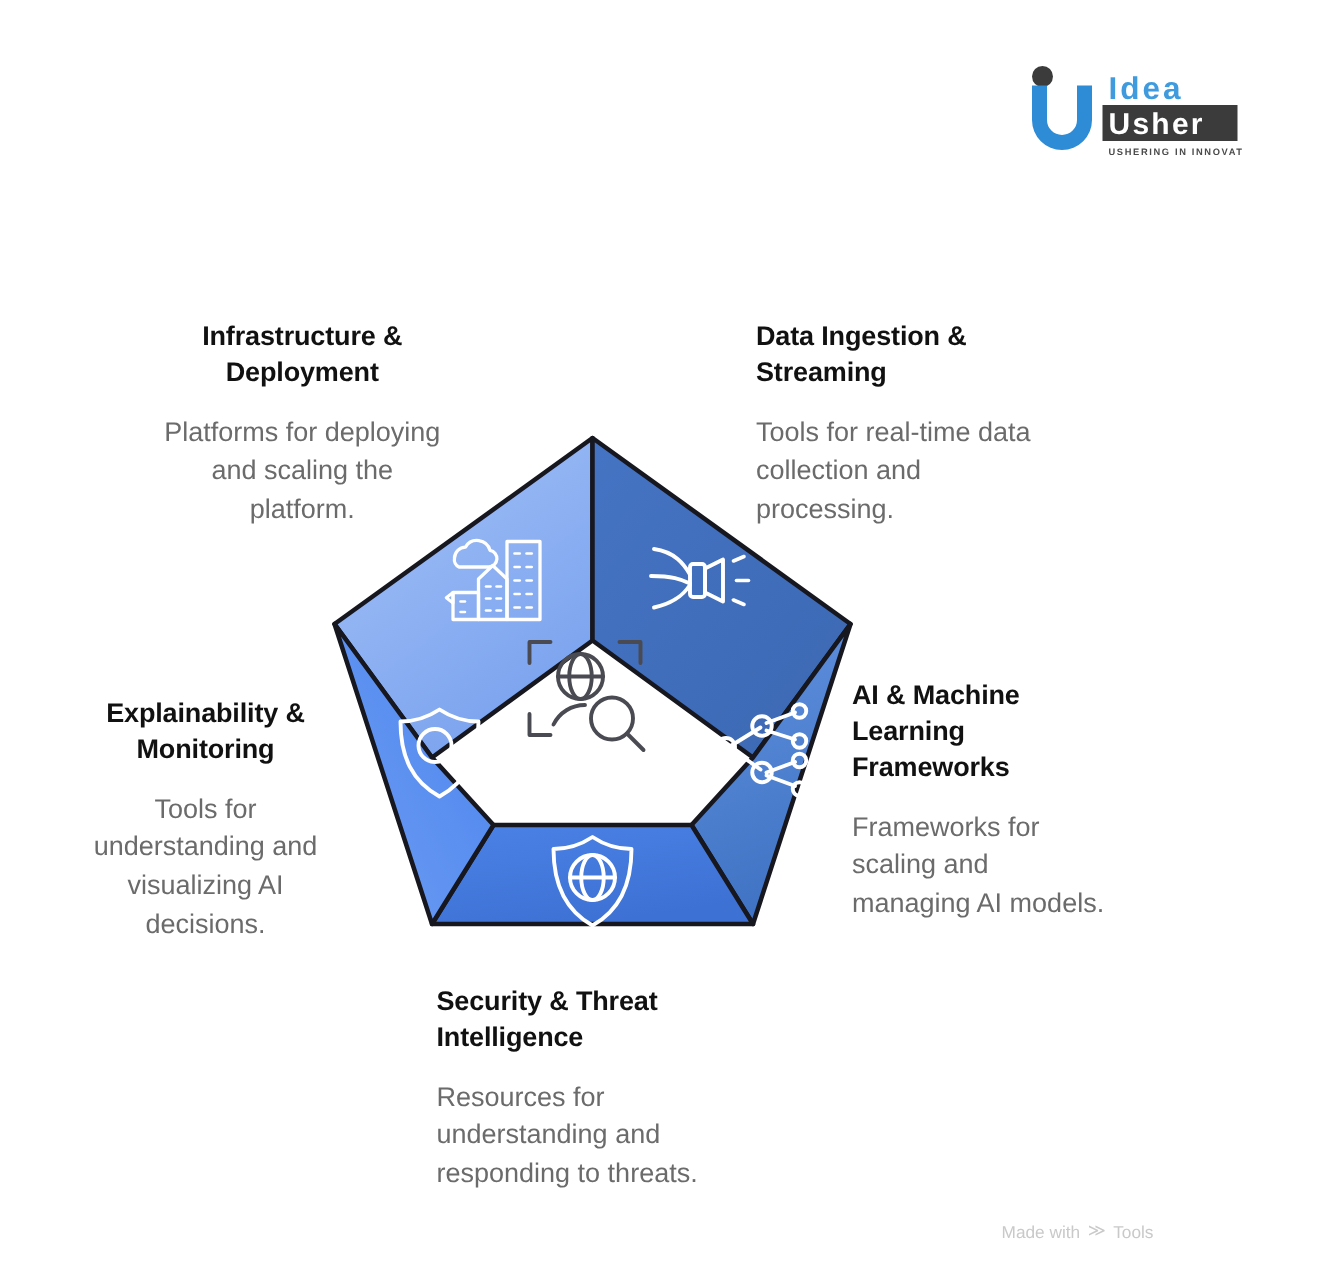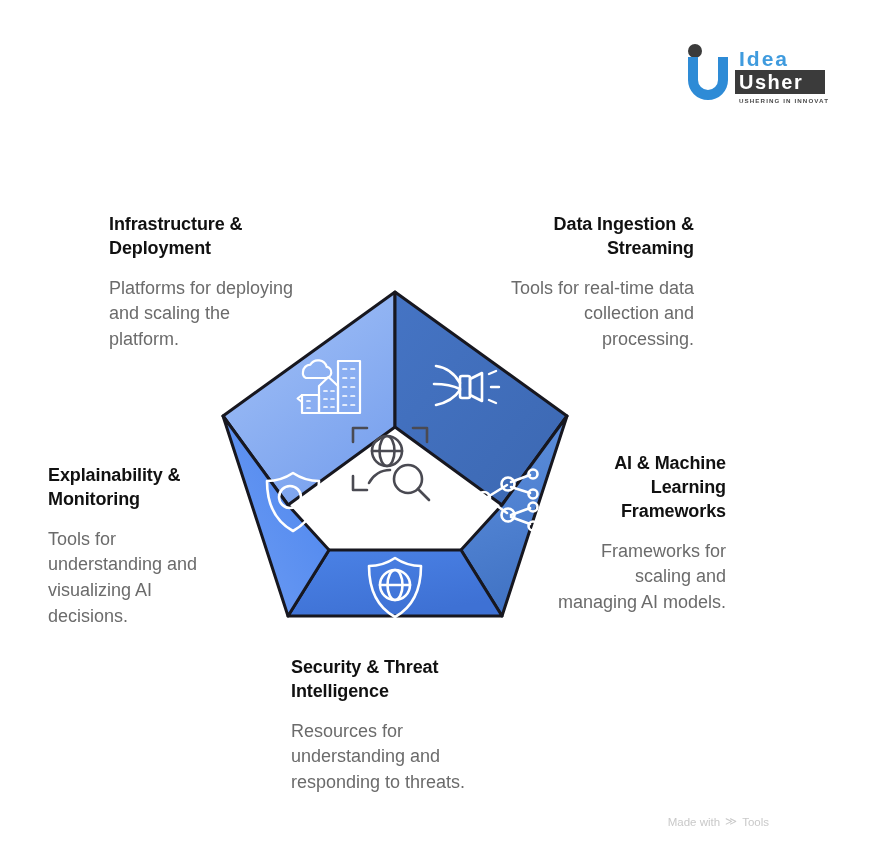--- a/index.html
+++ b/index.html
@@ -21,28 +21,28 @@
 
   
   .node-label{position:absolute;}
   .node-title{
     font-size:18px;font-weight:bold;color:#111111;line-height:1.33;
     letter-spacing:-0.1px;
   }
   .node-desc{
     font-size:18px;color:#6b6b6b;line-height:1.42;margin-top:15px;
   }
-  .ta-right{text-align:left;}
-  .ta-left{text-align:right;}
+  .ta-right{text-align:center;}
+  .ta-left{text-align:left;}
   .ta-center{text-align:left;}
 
   #label-infrastructure{left:109px;top:213px;width:185px;}
   #label-ingestion{left:504px;top:213px;width:190px;}
   #label-explainability{left:48px;top:464px;width:178px;}
-  #label-aiml{left:554px;top:452px;width:172px;}
+  #label-aiml{left:568px;top:452px;width:172px;}
   #label-security{left:291px;top:656px;width:205px;}
 
   
   #pentagon-diagram{position:absolute;left:196px;top:275px;width:400px;height:365px;}
   #pentagon-diagram svg{display:block;overflow:visible;}
 
   
   #watermark{
     position:absolute;right:28px;bottom:22px;
     display:flex;align-items:flex-start;gap:5px;

